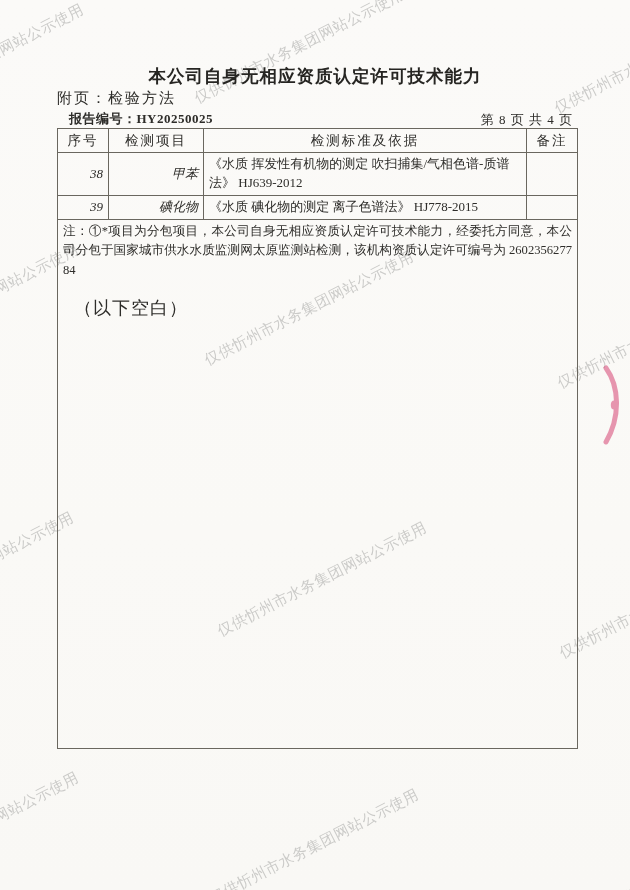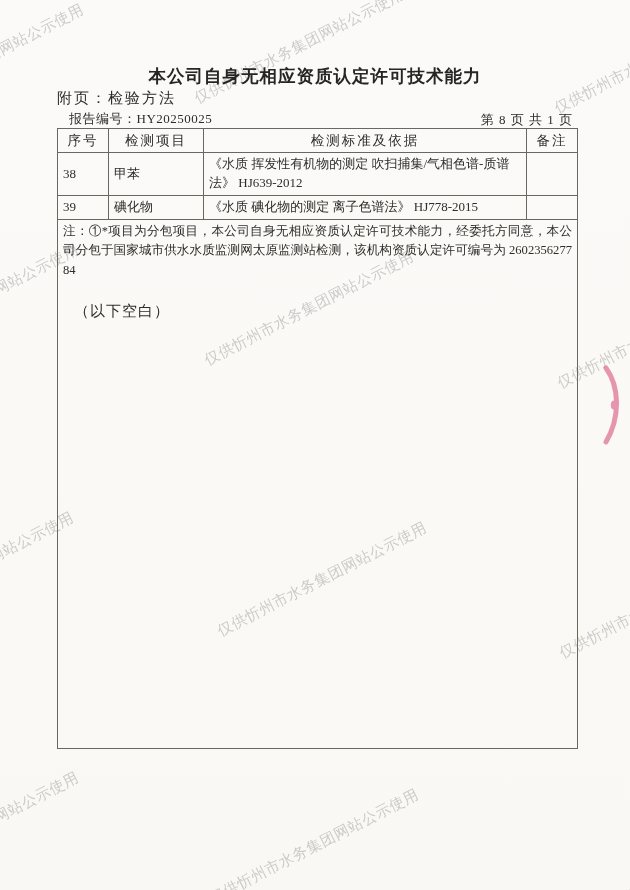--- a/index.html
+++ b/index.html
@@ -47,20 +47,21 @@
     position: absolute;
     left: 57px; top: 89px;
     font-size: 15px;
     letter-spacing: 2px;
   }
   .report-line {
     position: absolute;
     left: 69px; top: 110px;
     font-size: 13px;
     letter-spacing: 0.5px;
+    font-weight: bold;
   }
   .page-indicator {
     position: absolute;
     right: 57px; top: 111px;
     font-size: 13px;
     letter-spacing: 1px;
   }
 
   
   .method-table {
@@ -82,39 +83,39 @@
     font-weight: normal;
     letter-spacing: 2px;
     text-align: center;
     height: 24px;
     font-size: 13.5px;
   }
   .col-no    { width: 51px; }
   .col-item  { width: 95px; }
   .col-std   { width: 323px; }
   .col-rmk   { width: 51px; }
-  .cell-center { text-align: left; vertical-align: middle; }
+  .cell-center { text-align: right; vertical-align: middle; font-style: italic; }
   .cell-std { text-align: left; vertical-align: middle; line-height: 1.45; word-break: break-all; }
   .row-38 td { height: 39px; }
   .row-39 td { height: 24px; }
   .note-cell {
     height: 529px;
     vertical-align: top;
     padding: 3px 6px;
   }
   .note-text {
     line-height: 1.55;
     font-size: 12.6px;
     text-align: justify;
     word-break: break-all;
   }
   .blank-note {
-    margin-top: 22px;
+    margin-top: 16px;
     padding-left: 11px;
-    font-size: 15px;
+    font-size: 18px;
     letter-spacing: 1px;
   }
 
   
   .seal-fragment {
     position: absolute;
     left: 603px; top: 364px;
     z-index: 3;
     opacity: 0.6;
   }
@@ -138,21 +139,21 @@
     <span class="wm" style="left:198px;  top:837px;">仅供忻州市水务集团网站公示使用</span>
     <span class="wm" style="left:548px;  top:867px;">仅供忻州市水务集团网站公示使用</span>
   </div>
 
   <div class="doc-header">
     <div class="doc-title">本公司自身无相应资质认定许可技术能力</div>
     <div class="doc-subtitle">附页：检验方法</div>
     <div class="report-line">
       <span>报告编号：</span><span>HY20250025</span>
     </div>
-    <div class="page-indicator">第 8 页 共 1 页</div>
+    <div class="page-indicator">第 8 页 共 4 页</div>
   </div>
 
   <table class="method-table">
     <colgroup>
       <col class="col-no">
         <col class="col-item">
         <col class="col-std">
         <col class="col-rmk">
     </colgroup>
     <thead>

